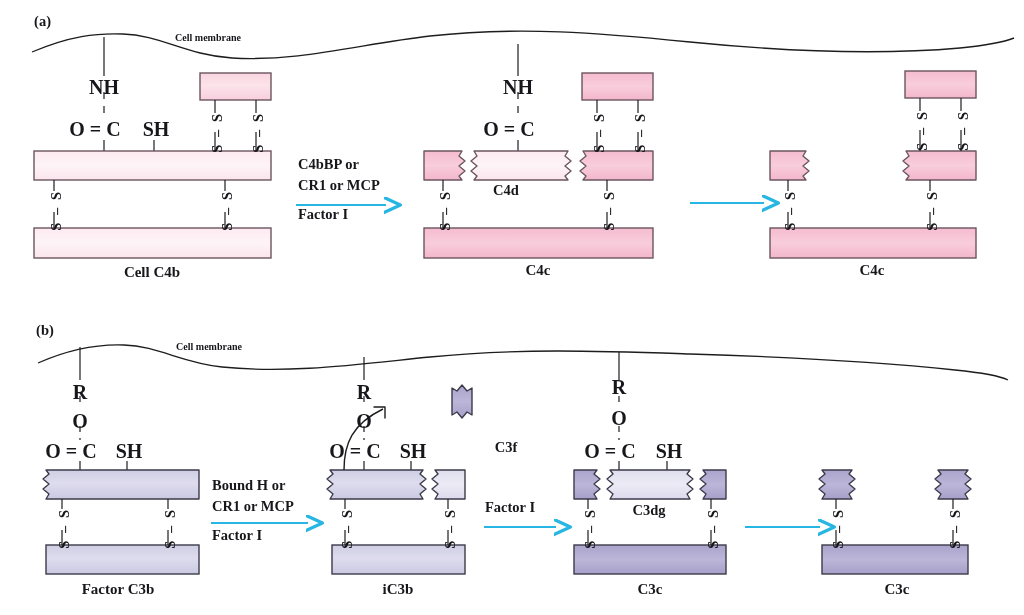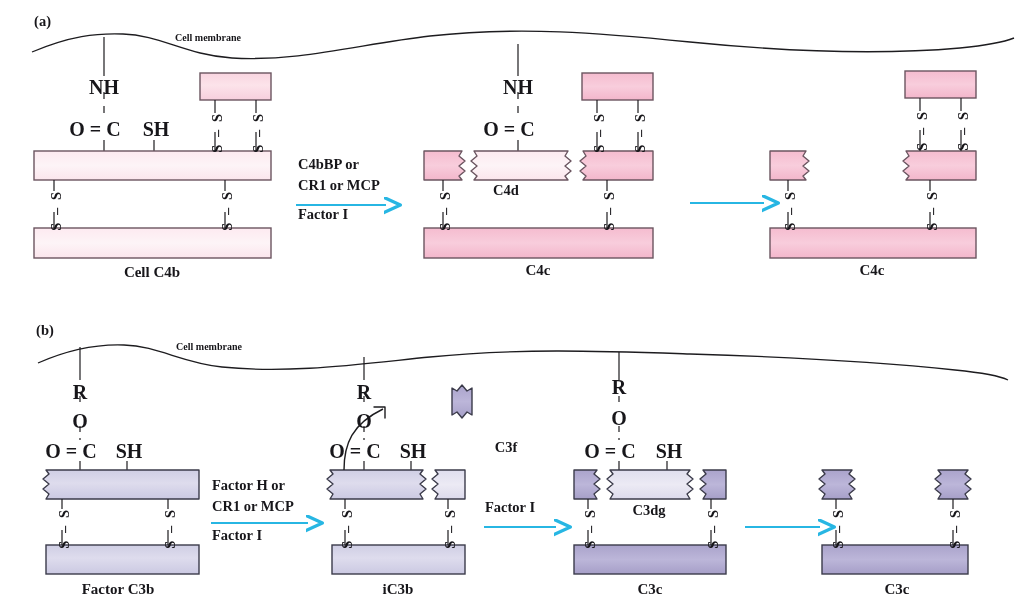--- a/index.html
+++ b/index.html
@@ -253,21 +253,21 @@
 
   <div class="txt t-atom ctr" style="left:619px;top:377px;">R</div>
   <div class="txt t-atom ctr" style="left:619px;top:408px;">O</div>
   <div class="txt t-atom ctr" style="left:610px;top:441px;">O = C</div>
   <div class="txt t-atom ctr" style="left:669px;top:441px;">SH</div>
   <div class="txt t-frag ctr" style="left:649px;top:503px;">C3dg</div>
   <div class="txt t-name ctr" style="left:650px;top:582px;">C3c</div>
 
   <div class="txt t-name ctr" style="left:897px;top:582px;">C3c</div>
 
-  <div class="txt t-rx" style="left:212px;top:478px;">Factor H or</div>
+  <div class="txt t-rx" style="left:212px;top:478px;">Bound H or</div>
   <div class="txt t-rx" style="left:212px;top:499px;">CR1 or MCP</div>
   <div class="txt t-rx" style="left:212px;top:528px;">Factor I</div>
   <div class="txt t-rx" style="left:485px;top:500px;">Factor I</div>
 
   <div class="ss" style="left:56px;top:508px;">S – S</div>
   <div class="ss" style="left:162px;top:508px;">S – S</div>
   <div class="ss" style="left:339px;top:508px;">S – S</div>
   <div class="ss" style="left:442px;top:508px;">S – S</div>
   <div class="ss" style="left:582px;top:508px;">S – S</div>
   <div class="ss" style="left:705px;top:508px;">S – S</div>

